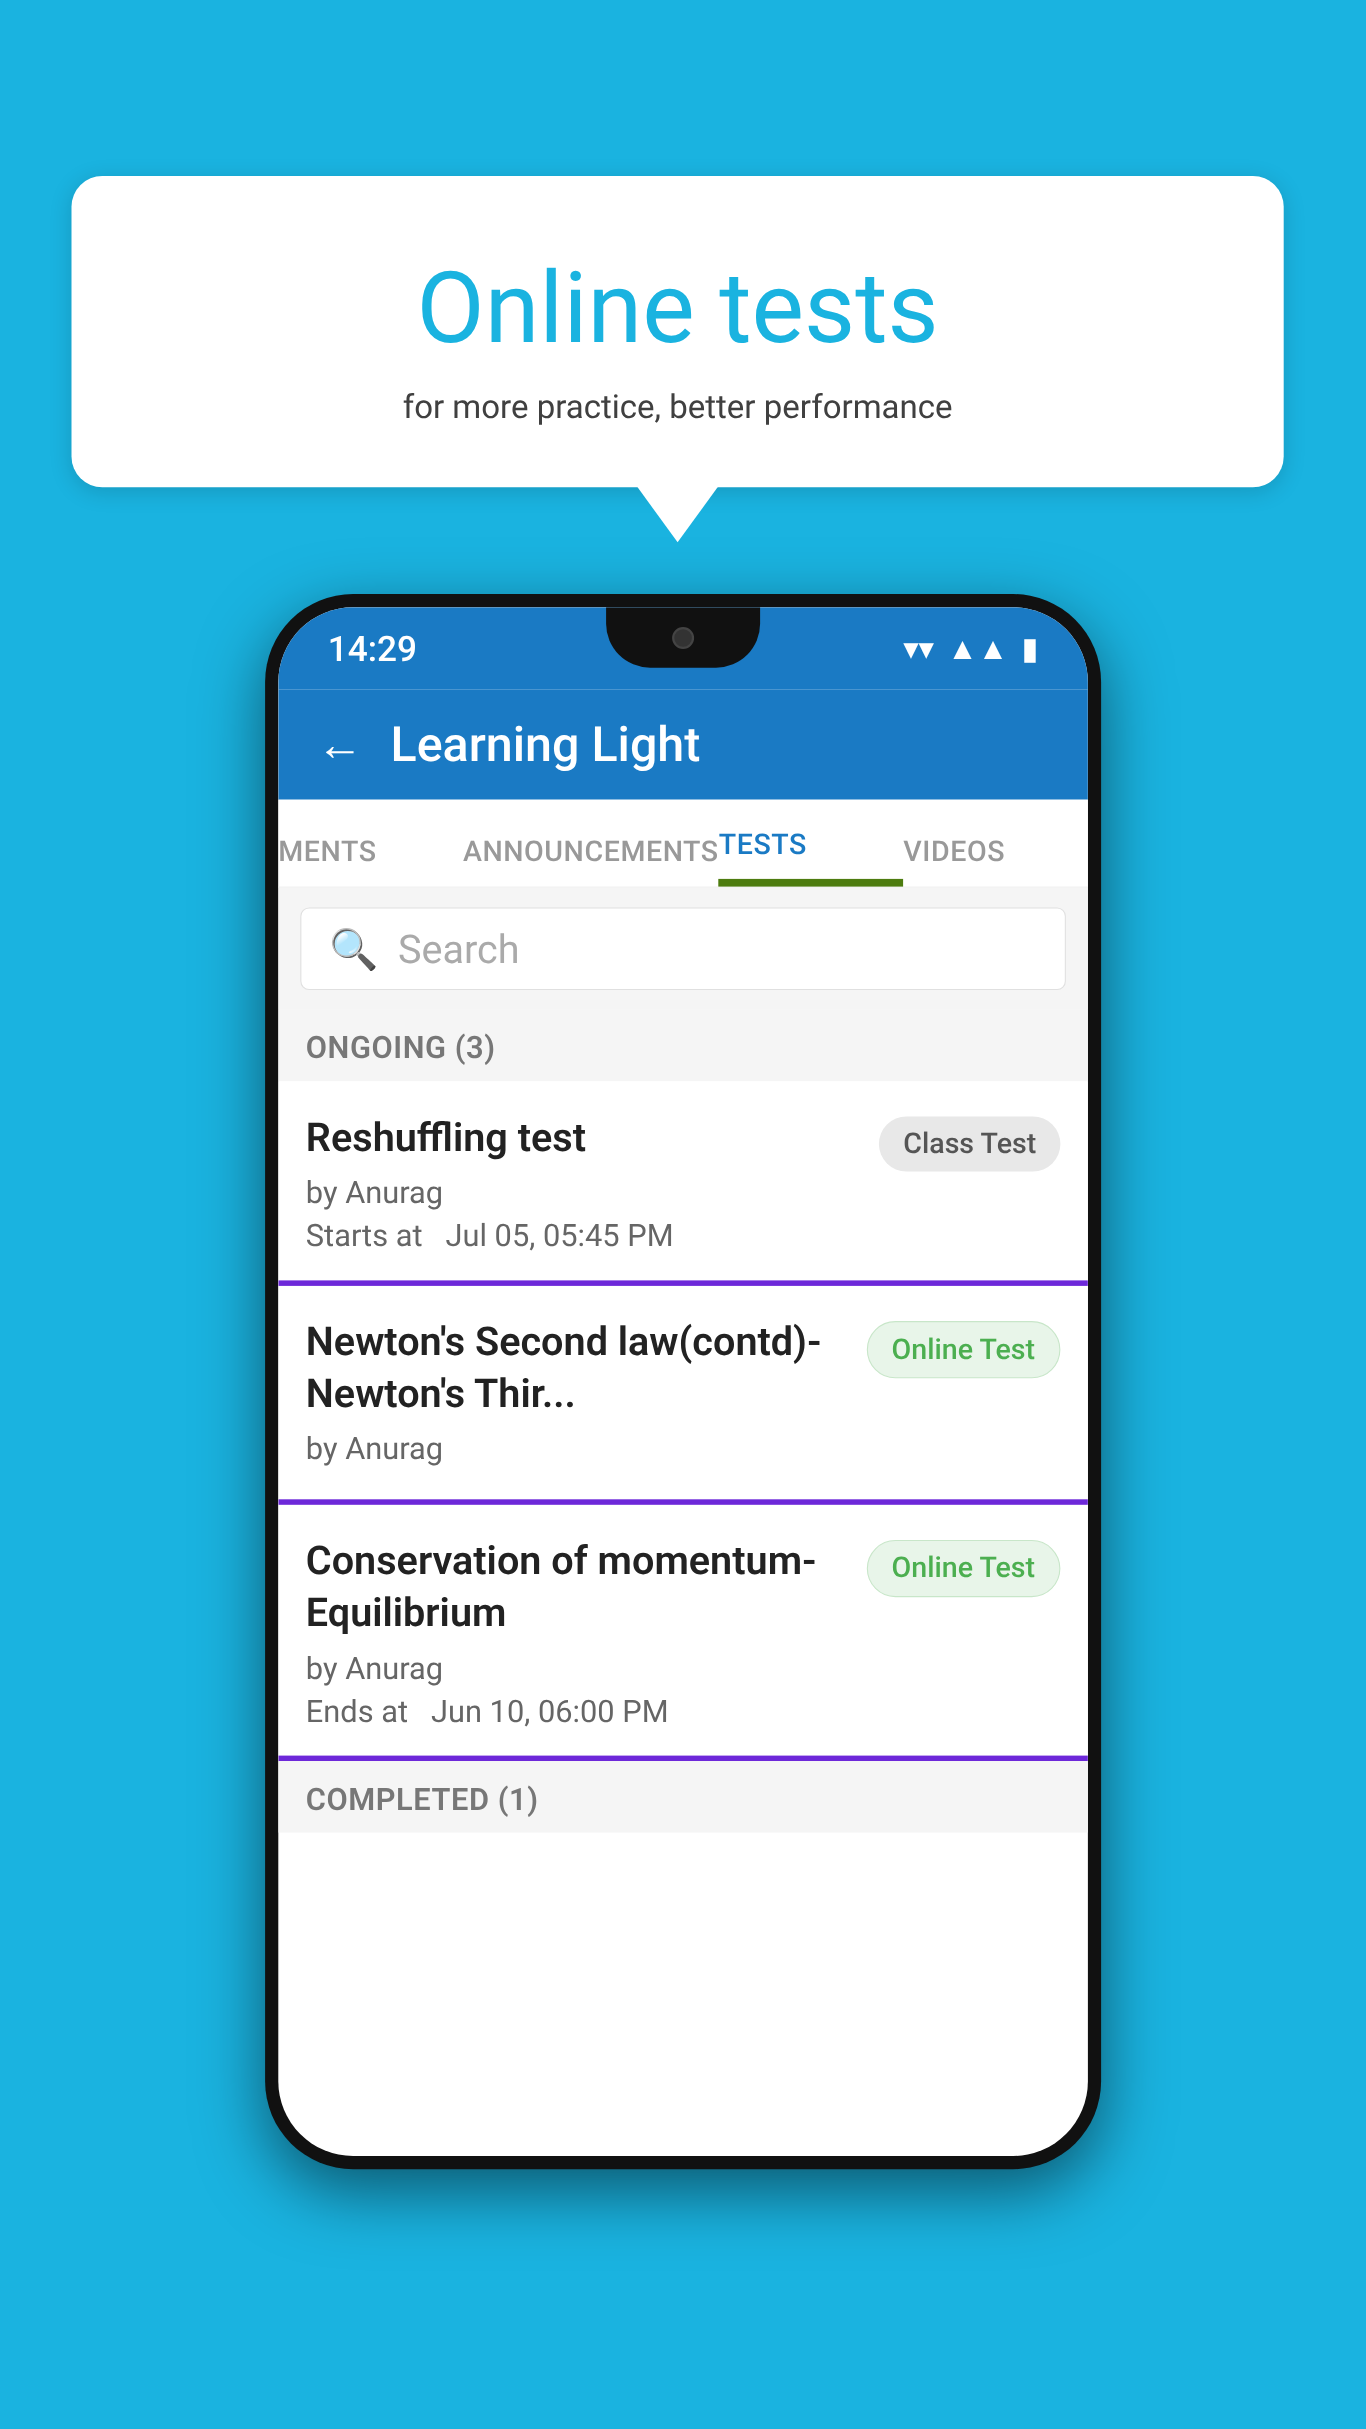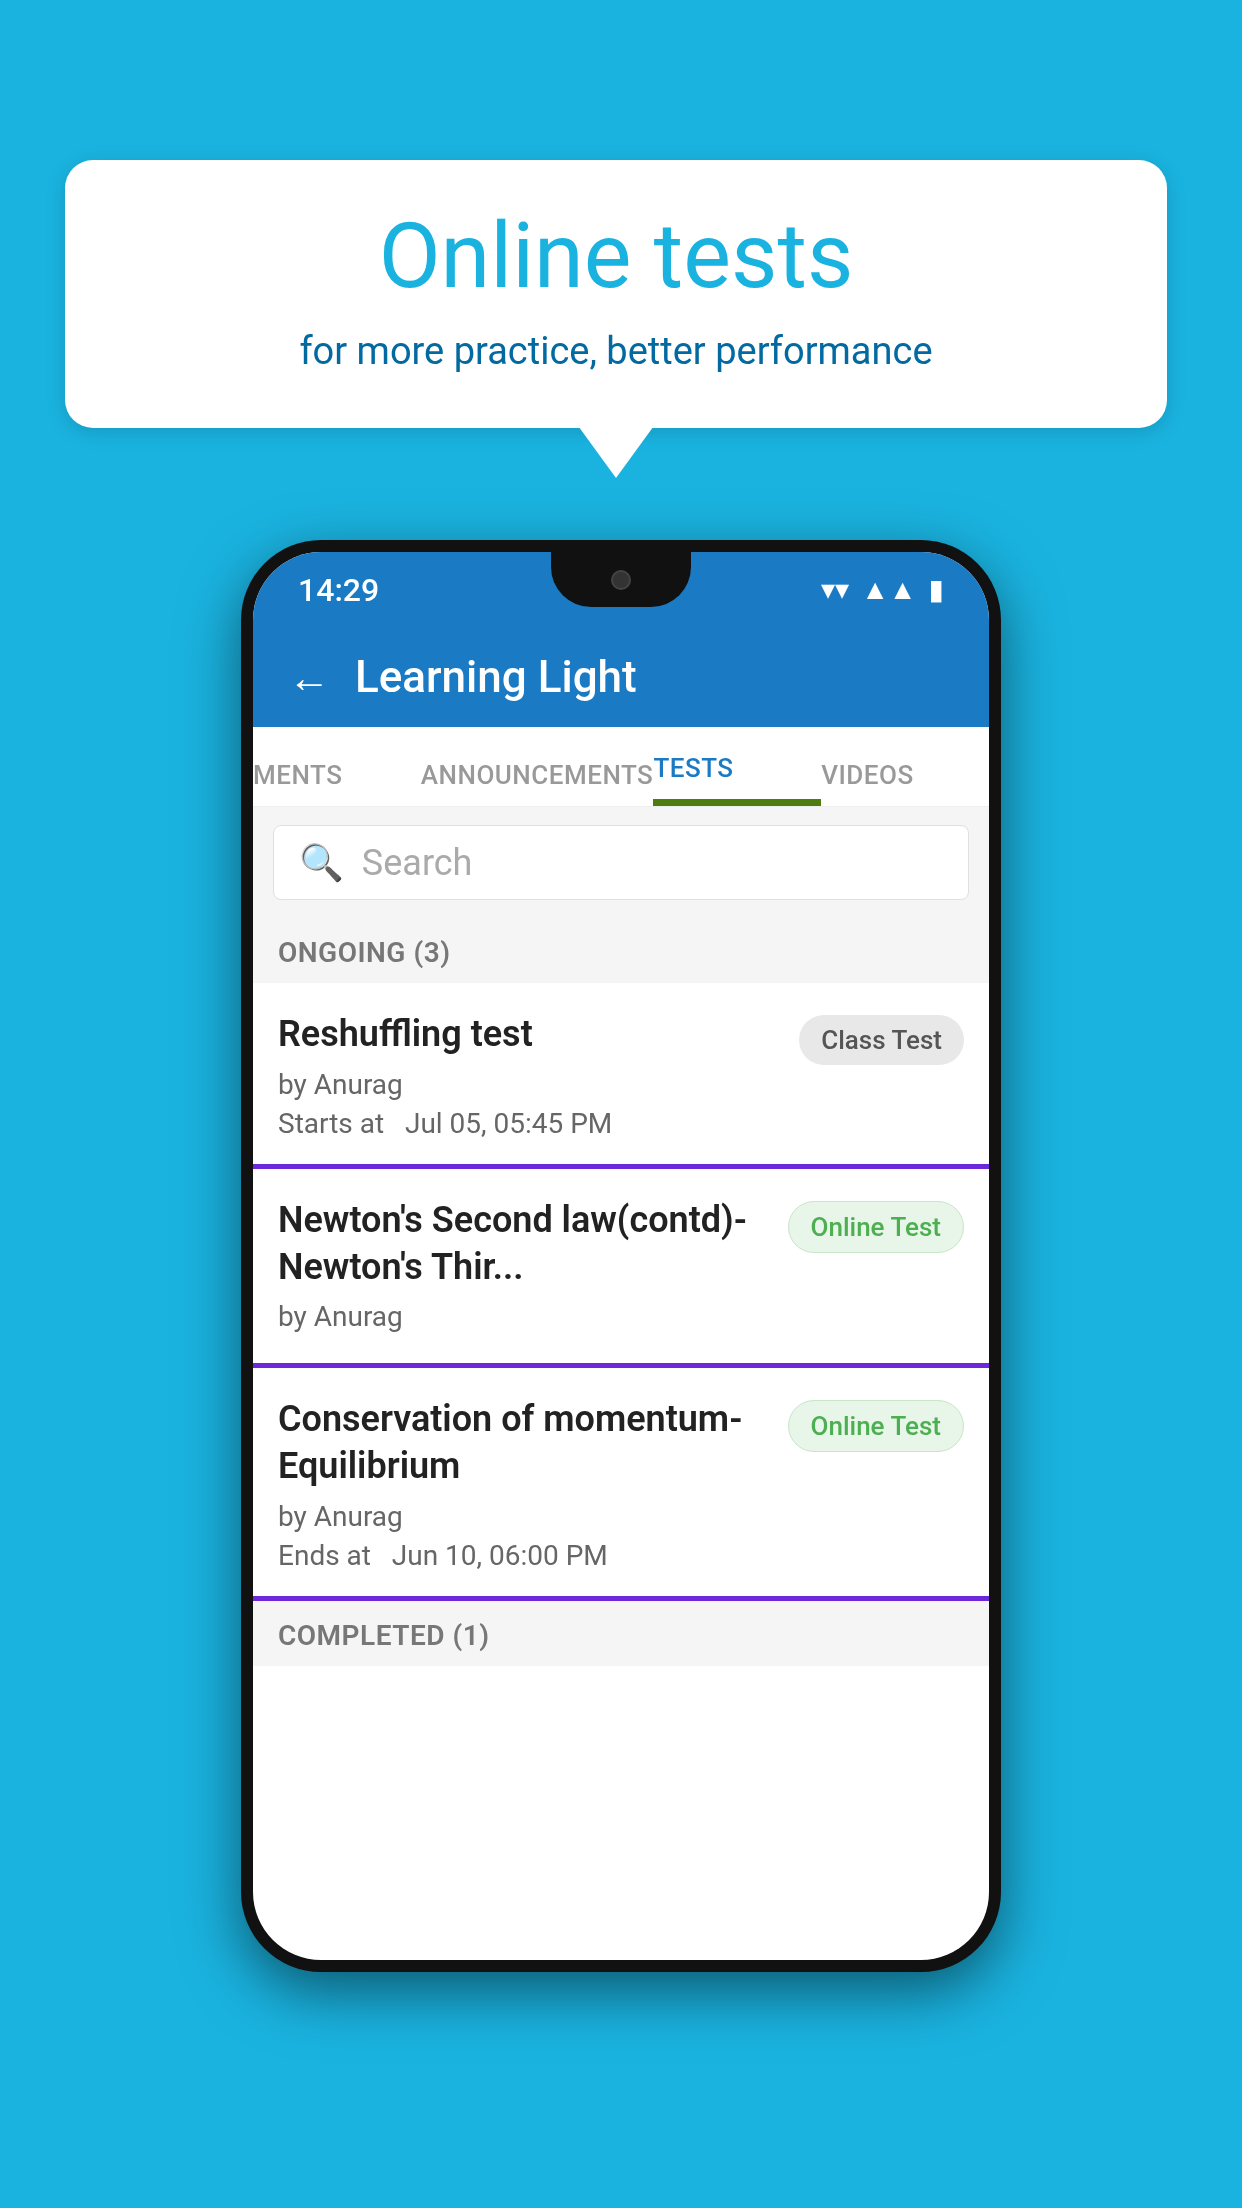--- a/index.html
+++ b/index.html
@@ -14,21 +14,21 @@
     }
 
     
     .speech-bubble {
       position: absolute;
       top: 160px;
       left: 65px;
       right: 75px;
       background: white;
       border-radius: 28px;
-      padding: 44px 70px 55px;
+      padding: 68px 70px 55px;
       box-shadow: 0 4px 20px rgba(0,0,0,0.15);
     }
 
     .speech-bubble::after {
       content: '';
       position: absolute;
       bottom: -50px;
       left: 50%;
       transform: translateX(-50%);
       width: 0;
@@ -41,22 +41,22 @@
     .bubble-title {
       text-align: center;
       font-size: 90px;
       font-weight: 400;
       color: #1ab3e0;
       margin-bottom: 20px;
     }
 
     .bubble-subtitle {
       text-align: center;
-      font-size: 38px;
-      color: #0369a1;
+      font-size: 30px;
+      color: #404040;
       font-weight: 400;
     }
 
     
     .phone-container {
       position: absolute;
       top: 540px;
       left: 50%;
       transform: translateX(-50%);
       width: 760px;

